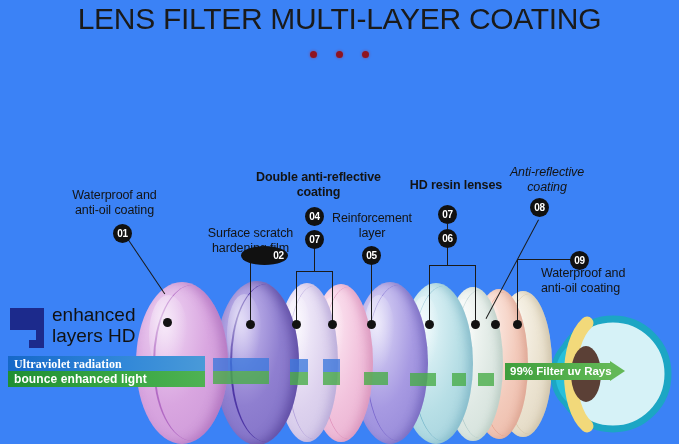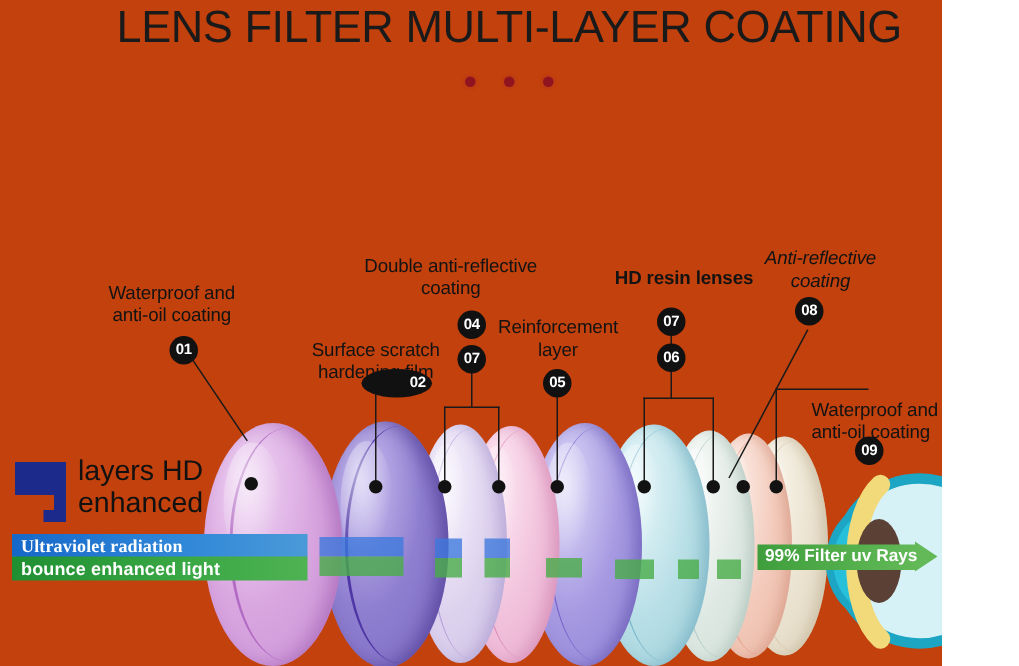--- a/index.html
+++ b/index.html
@@ -3,21 +3,21 @@
 <meta charset="utf-8">
 <style>
   html,body{margin:0;padding:0;}
   body{
     width:679px;height:444px;
     background:#ffffff;
     font-family:"DejaVu Sans", sans-serif;
     overflow:hidden;
     position:relative;
   }
-  #stage{position:absolute;left:0;top:0;width:628px;height:444px;overflow:hidden;background:#c2410c;}
+  #stage{position:absolute;left:0;top:0;width:679px;height:444px;overflow:hidden;background:#3b82f6;}
 
   
   #title{
     position:absolute;left:0;top:2px;width:679px;
     text-align:center;
     font-family:"Liberation Sans", sans-serif;
     font-size:30px;
     font-weight:400;
     letter-spacing:-0.3px;
     color:#1a1a1a;
@@ -215,22 +215,22 @@
   <div class="beamG" style="left:364px;top:372px;width:24px;"></div>
   <div class="beamG" style="left:410px;top:373px;width:26px;"></div>
   <div class="beamG" style="left:452px;top:373px;width:14px;"></div>
   <div class="beamG" style="left:478px;top:373px;width:16px;"></div>
 
   <div id="ninebox">
     <svg id="nineglyph" viewBox="0 0 38 44">
       <path d="M2 2 H36 V42 H21 V34 H28 V24 H2 Z M10 10 H28 V18 H10 Z" fill="#1c2a8c"></path>
     </svg>
     <div id="ninetext">
+      <div>enhanced</div>
       <div>layers HD</div>
-      <div>enhanced</div>
     </div>
   </div>
   <div class="uvbar" id="uv1">Ultraviolet radiation</div>
   <div class="uvbar" id="uv2">bounce enhanced light</div>
 
   <div class="diag" style="left:125px;top:234px;width:72px;transform:rotate(56deg);"></div>
   <div class="ldot" style="left:163px;top:318px;"></div>
 
   <div class="lline" style="left:250px;top:262px;height:62px;"></div>
   <div class="ldot" style="left:246px;top:320px;"></div>
@@ -261,27 +261,27 @@
   <div class="ldot" style="left:513px;top:320px;"></div>
 
   <div class="badge" style="left:113px;top:224px;">01</div>
   <div class="badge" style="left:241px;top:246px;padding-left:28px;">02</div>
   <div class="badge" style="left:305px;top:230px;">07</div>
   <div class="badge" style="left:305px;top:207px;">04</div>
   <div class="badge" style="left:362px;top:246px;">05</div>
   <div class="badge" style="left:438px;top:229px;">06</div>
   <div class="badge" style="left:438px;top:205px;">07</div>
   <div class="badge" style="left:530px;top:198px;">08</div>
-  <div class="badge" style="left:570px;top:251px;margin-top:40px;">09</div>
+  <div class="badge" style="left:570px;top:251px;">09</div>
 
   <div class="cap" style="left:52px;top:188px;width:125px;">Waterproof and
 anti-oil coating</div>
   <div class="cap" style="left:188px;top:226px;width:125px;">Surface scratch
 hardening film</div>
-  <div class="cap" style="left:229px;top:170px;width:143px;">Double anti-reflective
+  <div class="cap" style="left:247px;top:170px;width:143px;font-weight:bold;">Double anti-reflective
 coating</div>
   <div class="cap" style="left:322px;top:211px;width:100px;">Reinforcement
 layer</div>
   <div class="cap" style="left:404px;top:178px;width:104px;font-weight:bold;">HD resin lenses</div>
   <div class="cap" style="left:494px;top:165px;width:106px;font-style:italic;">Anti-reflective
 coating</div>
   <div class="cap left" style="left:541px;top:266px;width:134px;">Waterproof and
 anti-oil coating</div>
 
   <svg id="eye" viewBox="0 0 132 126">

